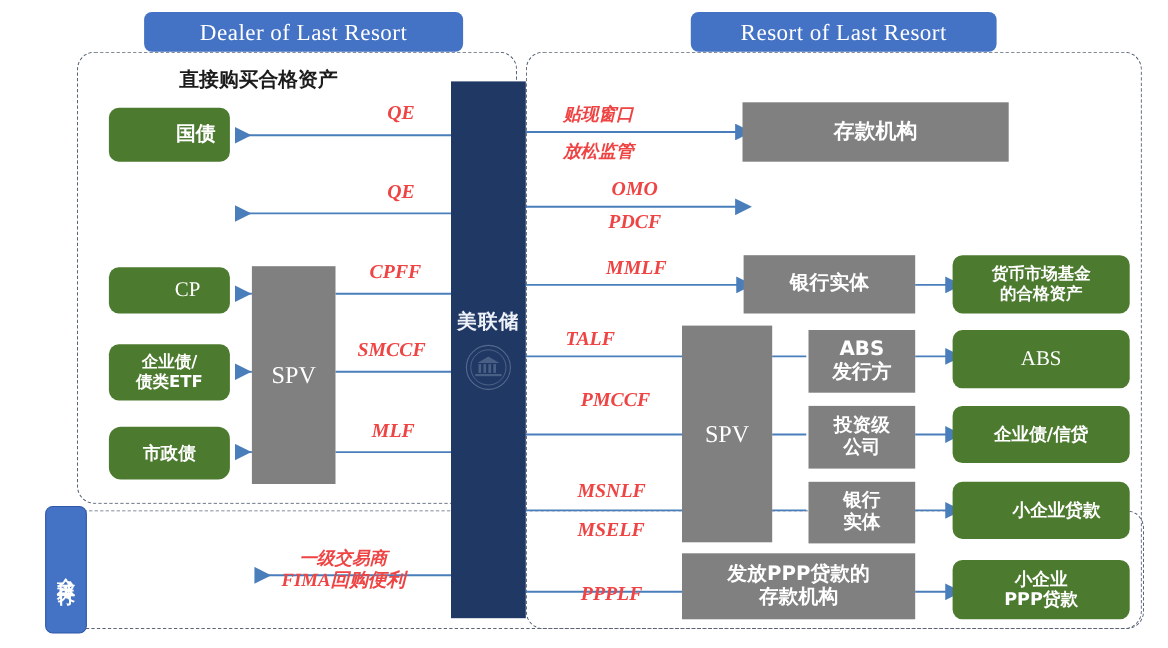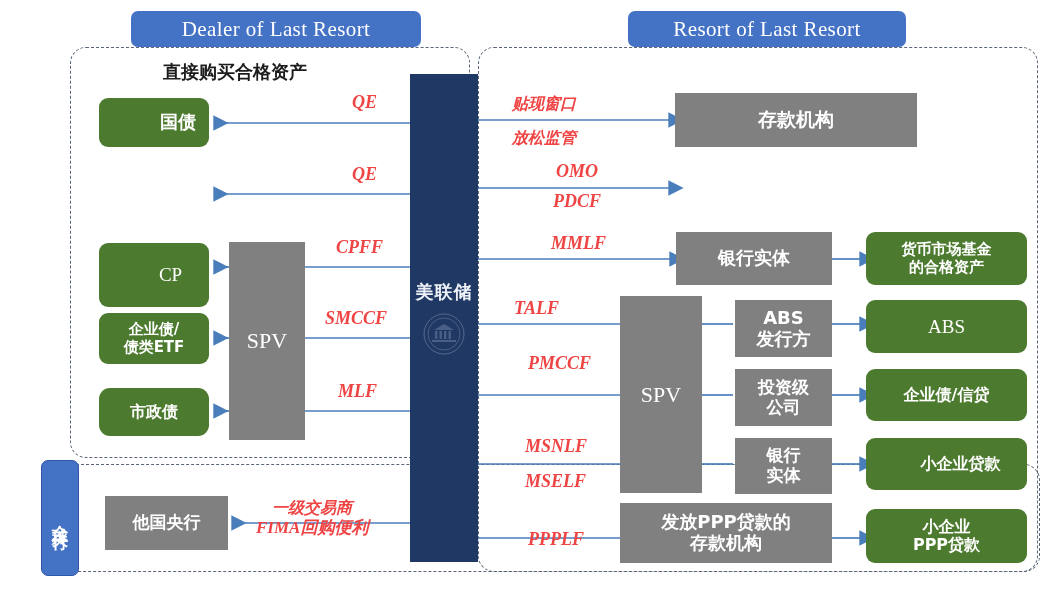--- a/index.html
+++ b/index.html
@@ -191,44 +191,41 @@
         <rect x="17.5" y="19" width="2.4" height="8"></rect>
         <rect x="22" y="19" width="2.4" height="8"></rect>
         <rect x="26.5" y="19" width="2.4" height="8"></rect>
       </g>
     </svg>
   </div>
 
   <div class="node green" style="left:99px;  top:98px;  width:110px; height:49px; font-size:18px;padding-left:48px;">
     <span class="cn">国债</span>
   </div>
-  <div class="node green" style="left:99px;  top:243px; width:110px; height:64px; font-size:19px;padding-left:33px;">
+  <div class="node green" style="left:99px;  top:243px; width:110px; height:42px; font-size:19px;padding-left:33px;">
     <span class="en">CP</span>
   </div>
   <div class="node green" style="left:99px;  top:313px; width:110px; height:51px; font-size:15px;">
     <span class="cn">企业债/
 债类ETF</span>
   </div>
   <div class="node green" style="left:99px;  top:388px; width:110px; height:48px; font-size:16px;border-radius:11px;">
     <span class="cn">市政债</span>
   </div>
 
   <div class="node gray" style="left:229px; top:242px; width:76px; height:198px; font-size:22px;">
     <span class="en">SPV</span>
   </div>
 
   <div class="flabel" style="left:352px; top:92px;">QE</div>
   <div class="flabel" style="left:352px; top:164px;">QE</div>
   <div class="flabel" style="left:336px; top:237px;">CPFF</div>
   <div class="flabel" style="left:325px; top:308px;">SMCCF</div>
   <div class="flabel" style="left:338px; top:381px;">MLF</div>
 
-  <div class="node gray" style="left:105px; top:496px; width:123px; height:54px; font-size:17px;">
-    <span class="cn">他国央行</span>
-  </div>
   <div class="flabel cn" style="left:272px; top:498px;">一级交易商</div>
   <div class="flabel" style="left:256px; top:516px; font-size:17px;">FIMA回购便利</div>
 
   <div class="flabel cn" style="left:512px; top:94px;">贴现窗口</div>
   <div class="flabel cn" style="left:512px; top:128px;">放松监管</div>
   <div class="flabel" style="left:556px; top:161px;">OMO</div>
   <div class="flabel" style="left:553px; top:191px;">PDCF</div>
   <div class="flabel" style="left:551px; top:233px;">MMLF</div>
   <div class="flabel" style="left:514px; top:298px;">TALF</div>
   <div class="flabel" style="left:528px; top:353px;">PMCCF</div>

